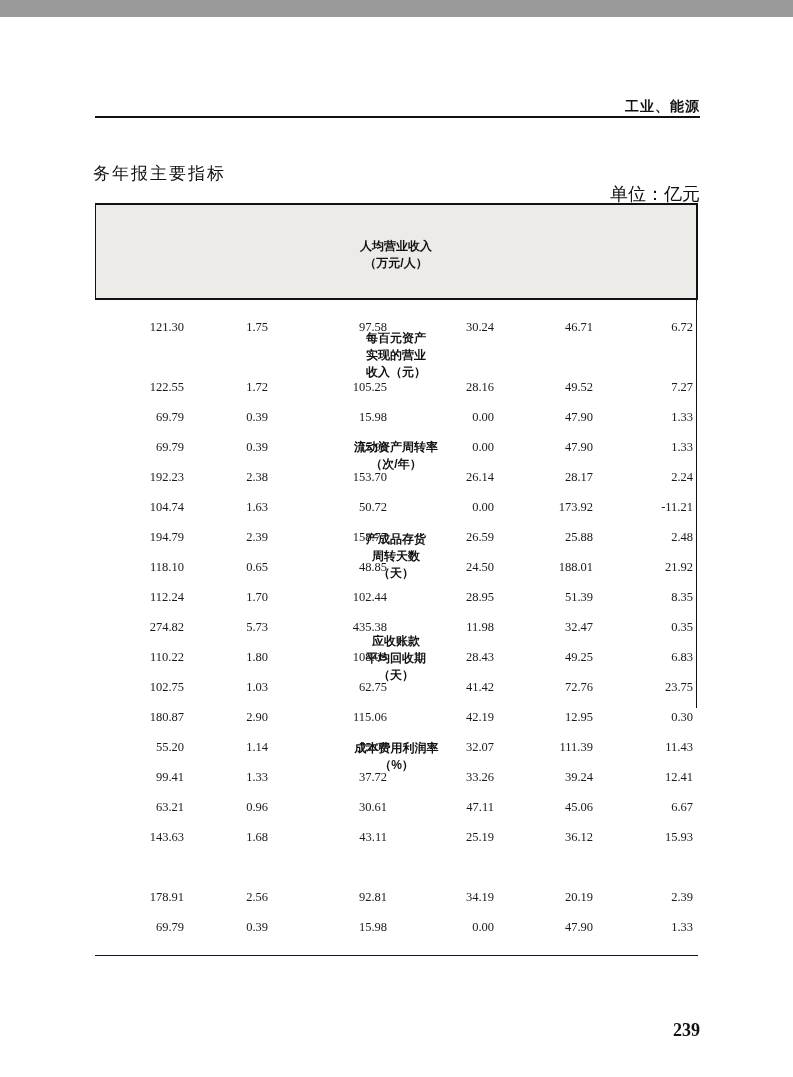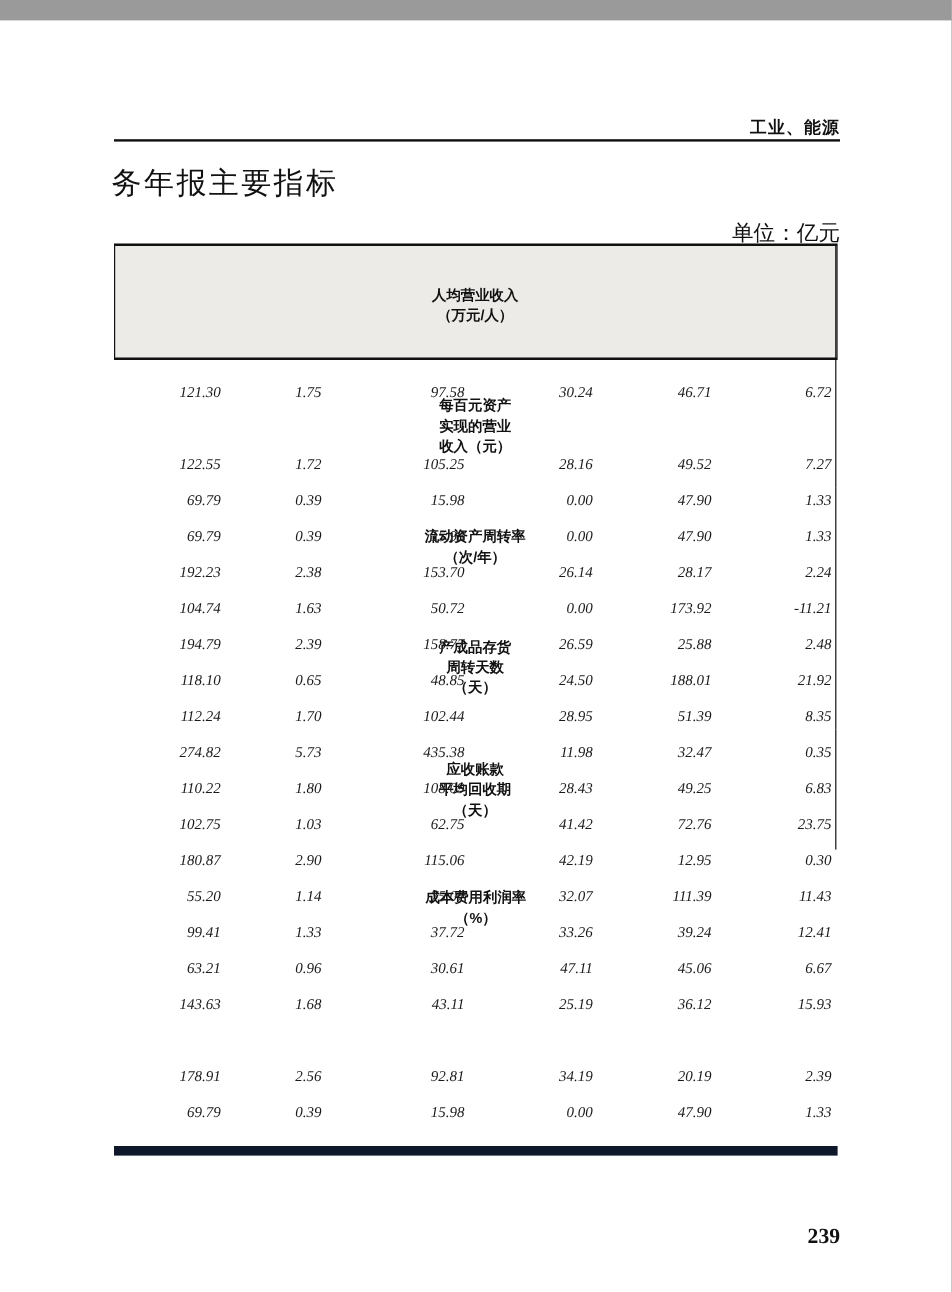--- a/index.html
+++ b/index.html
@@ -30,24 +30,24 @@
     position: absolute;
     left: 95px;
     top: 99px;
     width: 605px;
     height: 2px;
     background: #111;
   }
   .page-title {
     position: absolute;
     left: 93px;
-    top: 119px;
+    top: 145px;
     font-family: "Liberation Serif", serif;
     font-weight: 500;
-    font-size: 25px;
+    font-size: 17px;
     letter-spacing: 2px;
     color: #111;
   }
   .unit-note {
     position: absolute;
     left: 95px;
     top: 165px;
     width: 605px;
     text-align: right;
     font-size: 18px;
@@ -83,22 +83,21 @@
     border-right: 1px solid #111;
   }
   .th:nth-child(1) { flex: 0 0 100px; }
   .th:nth-child(2) { flex: 0 0 101px; }
   .th:nth-child(3) { flex: 0 0 99px; }
   .th:nth-child(4) { flex: 0 0 103px; }
   .th:nth-child(5) { flex: 0 0 100px; }
   .th:nth-child(6) { flex: 0 0 98px; border-right: none; }
   .tbody {
     padding: 12px 0 13px 1px;
-    border-bottom: 8px solid #0f172a;
-    font-style: italic;
+    border-bottom: 1px solid #0f172a;
   }
   .tr {
     display: flex;
     height: 30px;
     line-height: 30px;
   }
   .tr.spacer { height: 30px; }
   .td {
     font-family: "Liberation Serif", serif;
     font-size: 12.5px;

